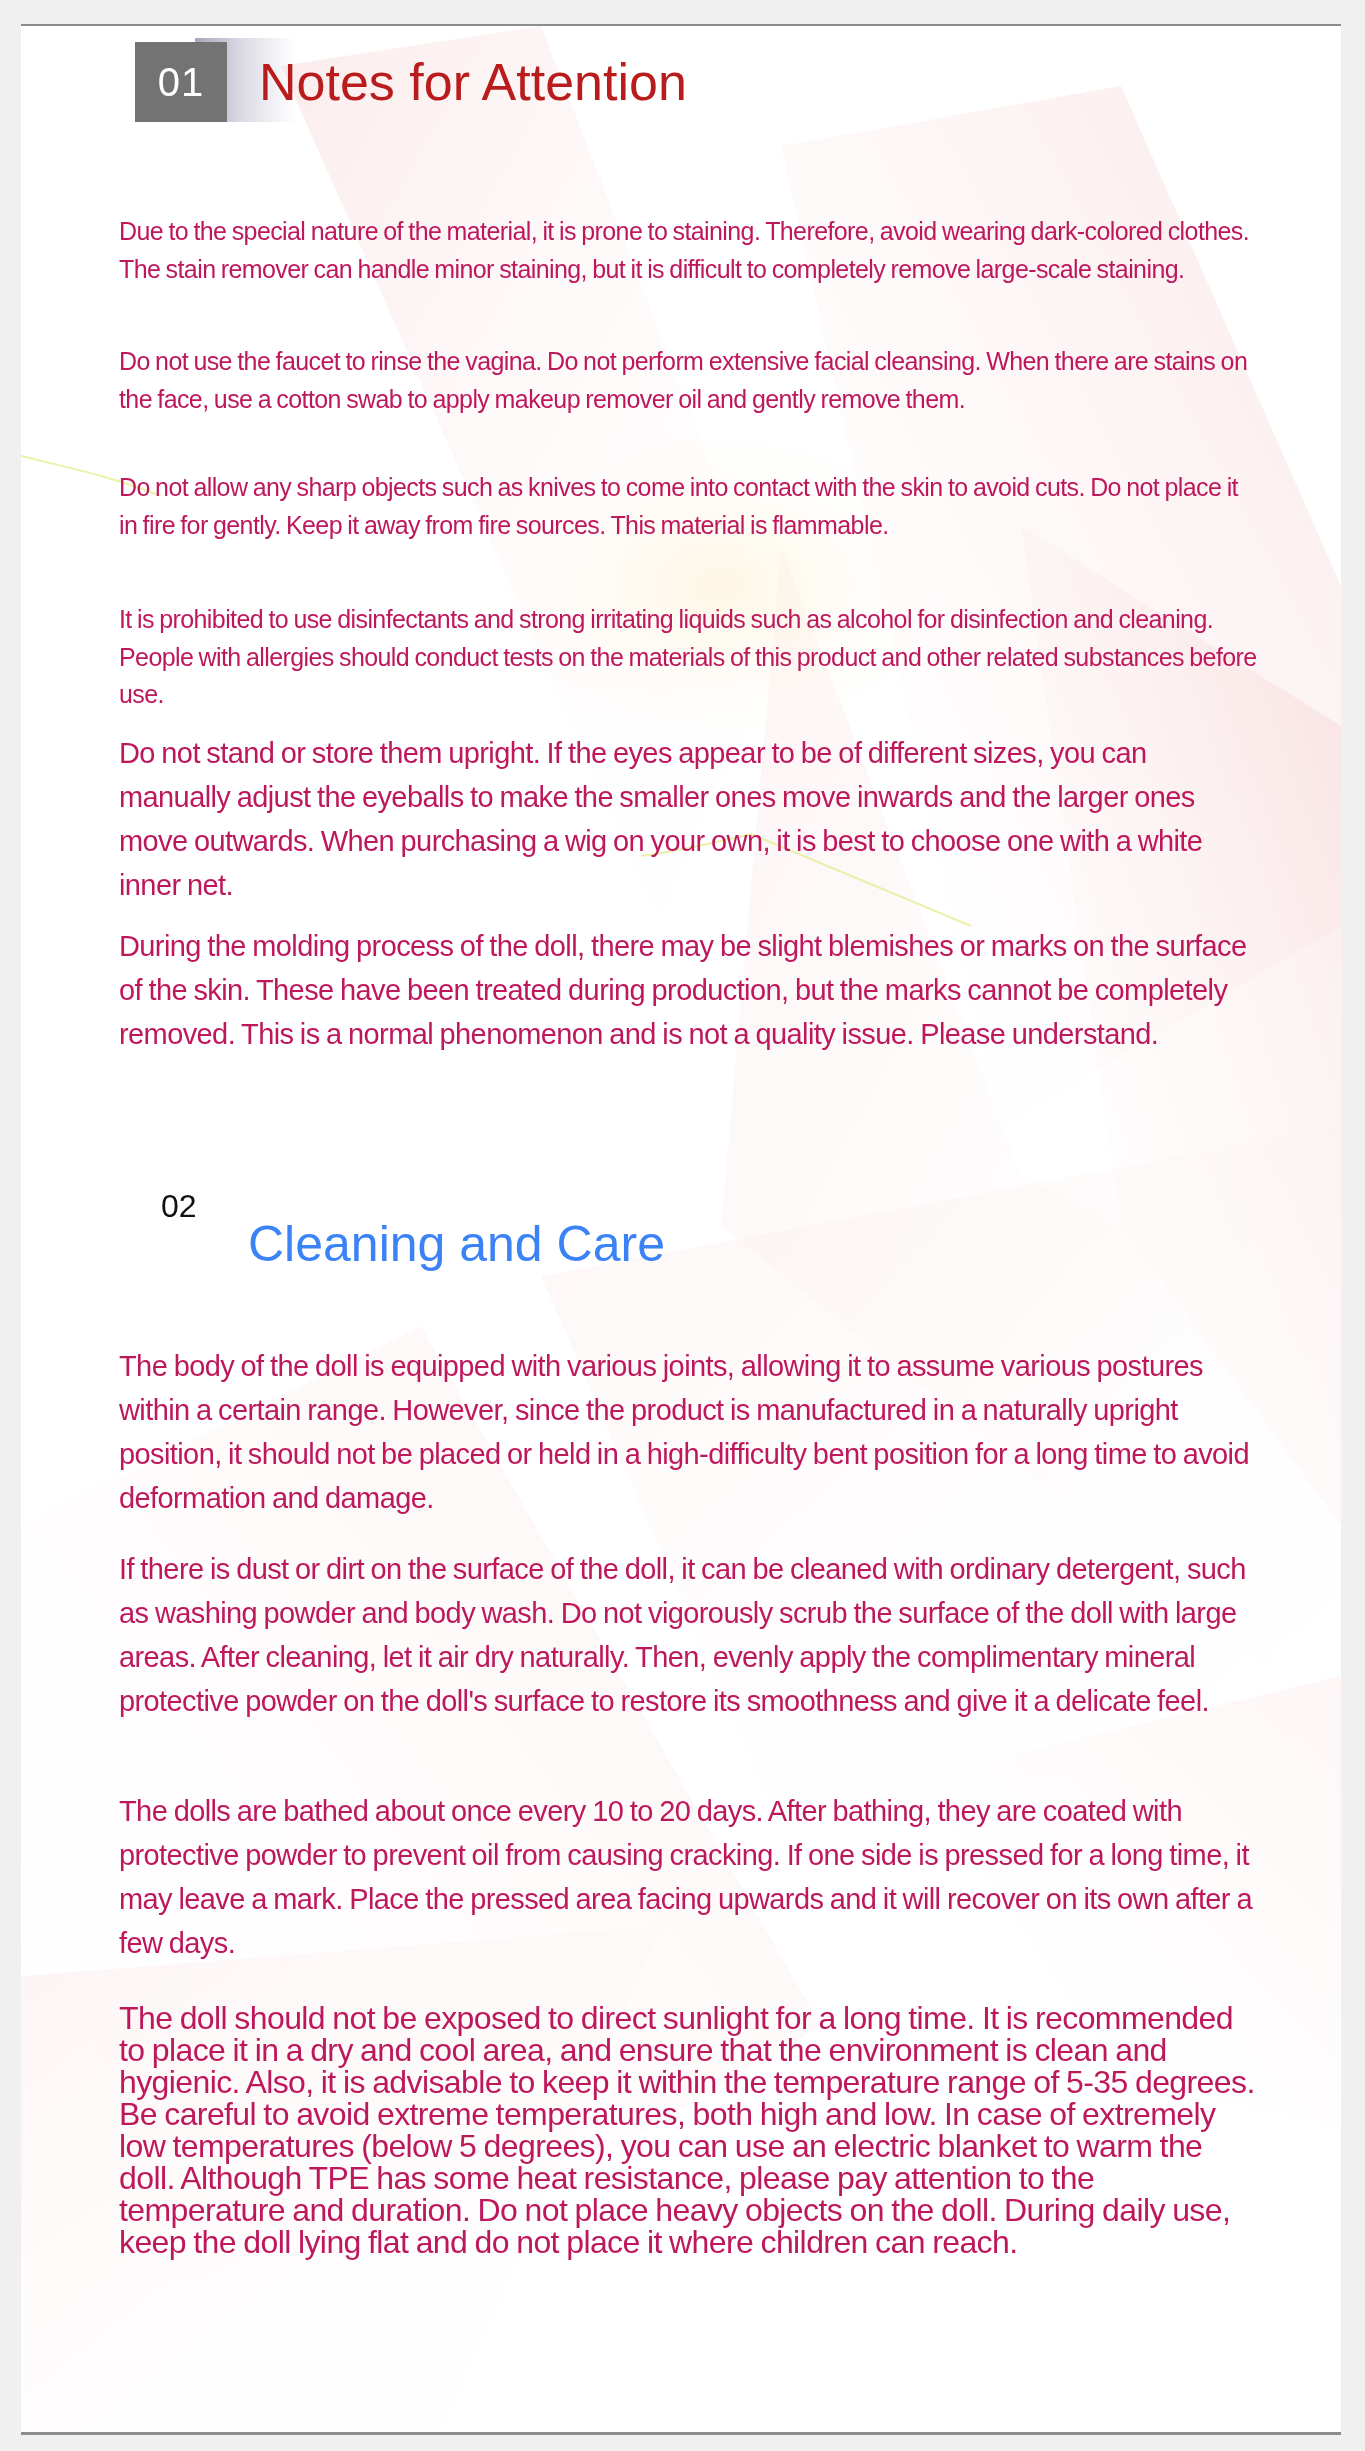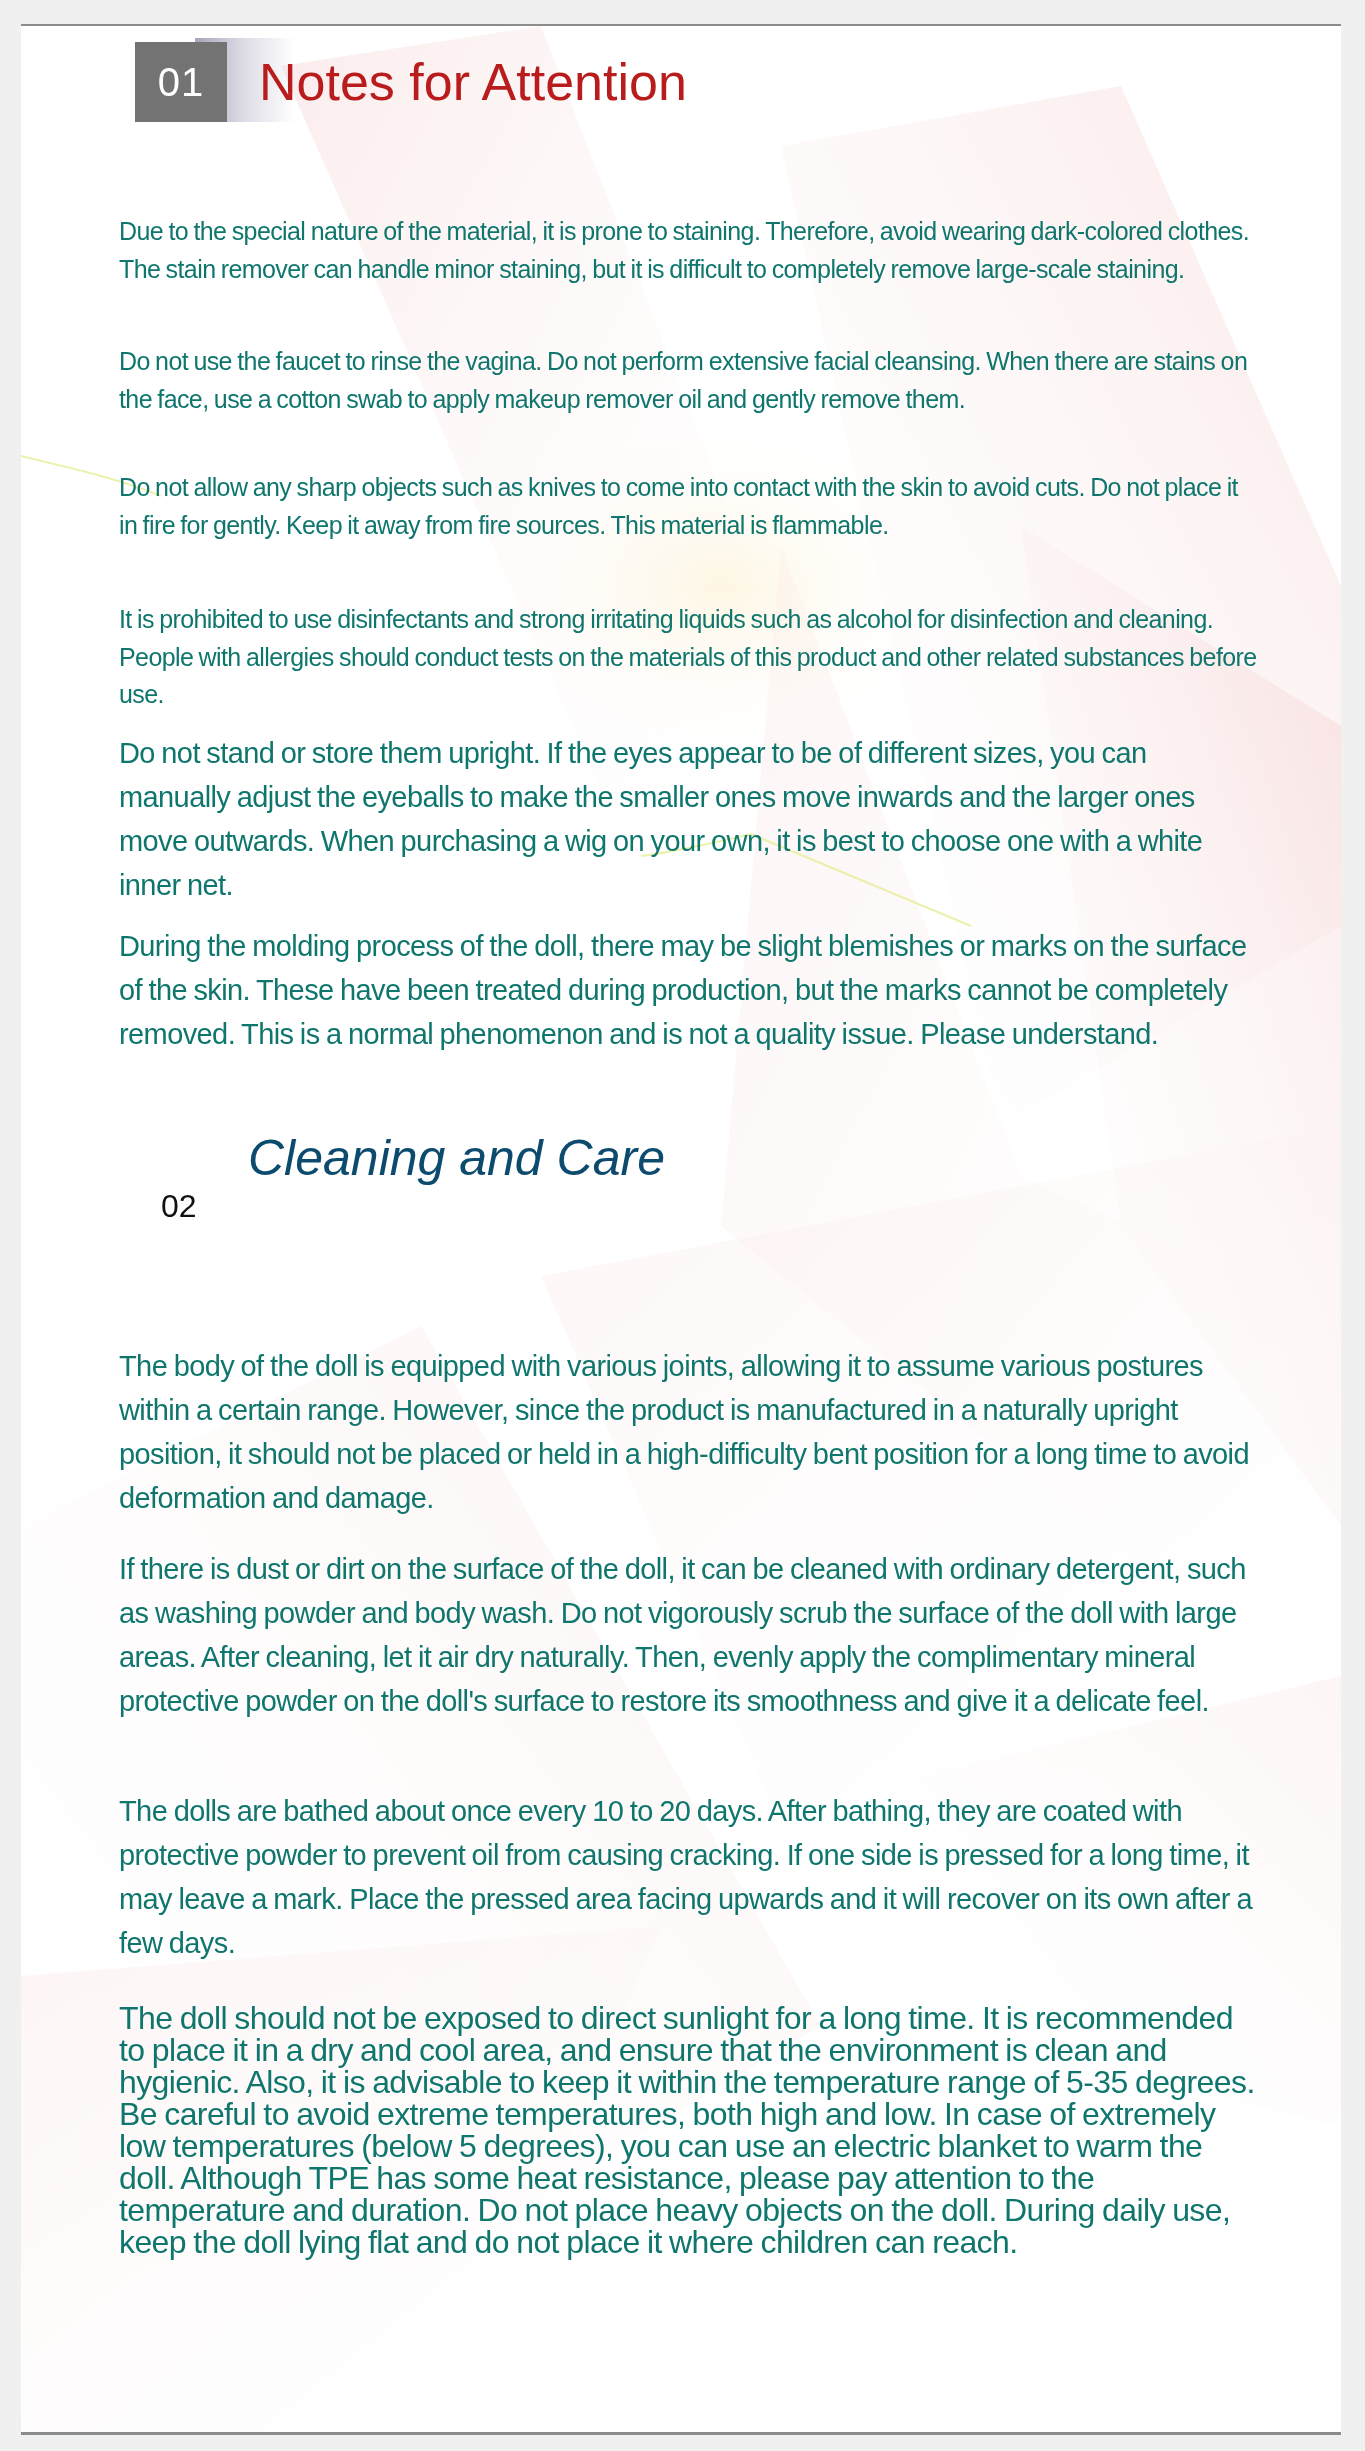--- a/index.html
+++ b/index.html
@@ -42,28 +42,27 @@
     .h1-title {
       position: absolute; left: 238px; top: 26px;
       font-size: 52px; line-height: 60px; color: #b91c1c;
       white-space: nowrap;
     }
     .h2-num {
       position: absolute; left: 140px; top: 1150px;
       font-size: 32px; line-height: 60px; color: #111;
     }
     .h2-title {
-      position: absolute; left: 227px; top: 1102px;
-      font-size: 50px; line-height: 60px; color: #0c4a6e;
+      position: absolute; left: 227px; top: 1188px;
+      font-size: 50px; line-height: 60px; color: #3b82f6;
       white-space: nowrap;
-      font-style: italic;
     }
     .para {
       position: absolute; left: 98px; width: 1140px;
-      margin: 0; color: #0f766e;
+      margin: 0; color: #be185d;
       letter-spacing: -0.6px;
       word-spacing: -1px;
     }
     .para.small { font-size: 25px; line-height: 37.5px; }
     .para.large { font-size: 29px; line-height: 44px; }
     .para.large2 { font-size: 32px; line-height: 32px; }
   </style>
 </head>
 <body>
 

